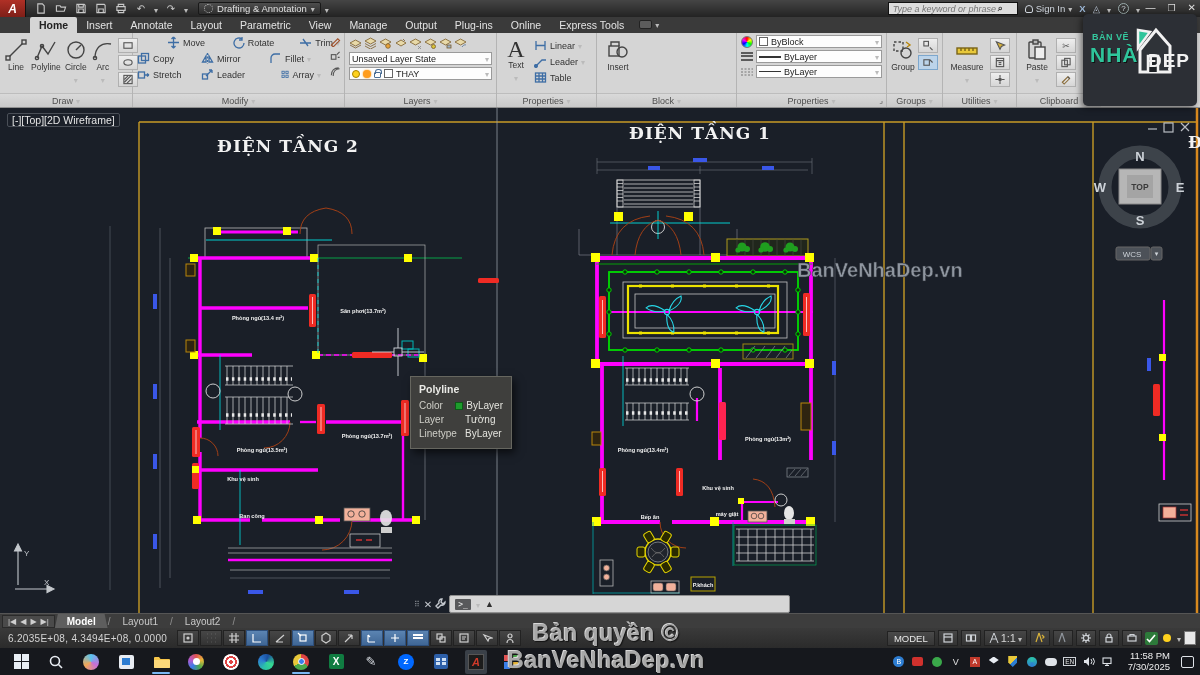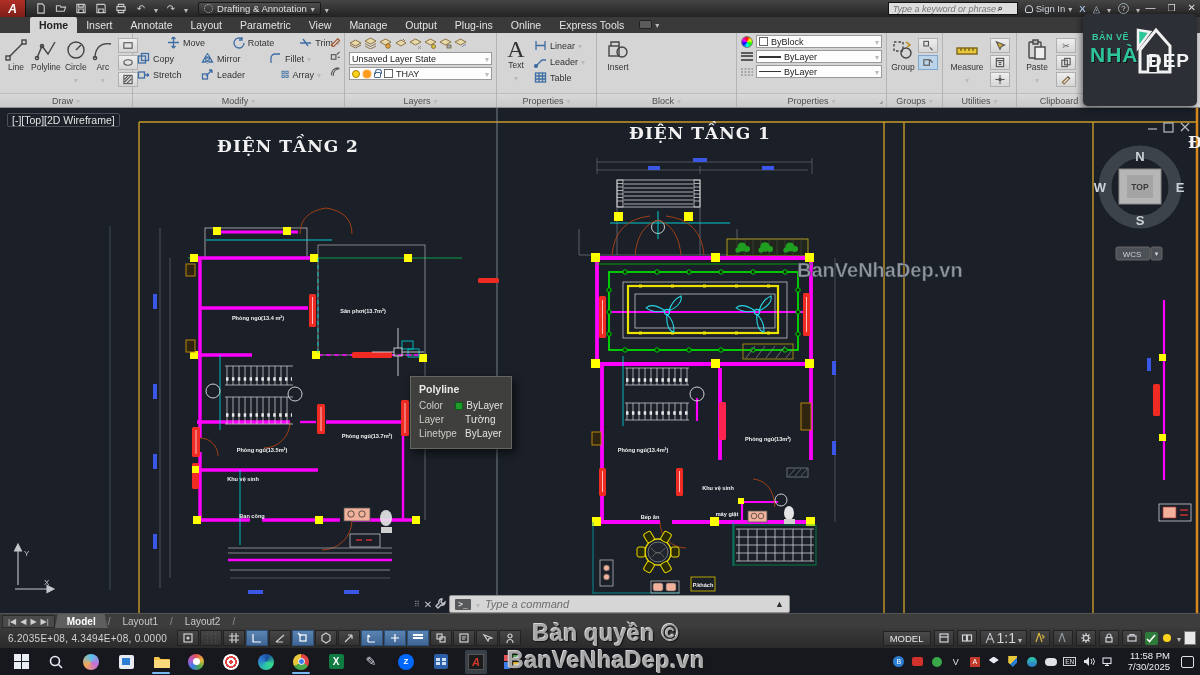--- a/index.html
+++ b/index.html
@@ -105,21 +105,21 @@
   .coords{font-size:10px;padding:0 10px 0 8px;letter-spacing:.3px;}
   .sbgroup{display:flex;gap:1px;}
   .sb{width:22px;height:16px;background:linear-gradient(#464646,#333);border:1px solid #222;display:flex;align-items:center;justify-content:center;}
   .sb svg{width:12px;height:12px;stroke:#cfcfcf;fill:none;stroke-width:1.2;}
   .sb.on{background:linear-gradient(#5b84b2,#3f6695);border-color:#2d4f7c;}
   .sb.on svg{stroke:#fff;}
   .sb-right{margin-left:auto;display:flex;align-items:center;gap:3px;padding-right:4px;}
   .model-btn{border:1px solid #222;background:linear-gradient(#4a4a4a,#363636);font-size:9.5px;padding:1px 6px;color:#e8e8e8;}
   .sbr{width:20px;height:16px;border:1px solid #222;background:linear-gradient(#464646,#333);display:flex;align-items:center;justify-content:center;}
   .sbr svg{width:12px;height:12px;stroke:#cfd3d8;fill:none;stroke-width:1.2;}
-  .scale-btn{display:flex;align-items:center;gap:2px;border:1px solid #222;background:linear-gradient(#464646,#333);height:16px;padding:0 4px;font-size:14px;}
+  .scale-btn{display:flex;align-items:center;gap:2px;border:1px solid #222;background:linear-gradient(#464646,#333);height:16px;padding:0 4px;font-size:11px;}
   .tray-dot{width:13px;height:13px;border-radius:2px;display:flex;align-items:center;justify-content:center;font-size:8px;font-weight:bold;color:#fff;}
   .cleanscreen{width:12px;height:14px;background:#e8e8e8;border:1px solid #777;}
   .status-watermark{position:absolute;left:438px;top:620px;width:336px;text-align:center;font-size:23px;font-weight:bold;color:#a8a8a8;text-shadow:1px 1px 1px #141414,-1px -1px 0 #d8d8d8;z-index:45;pointer-events:none;letter-spacing:.5px;}
 
   
   .taskbar{position:absolute;left:0;top:648px;width:1200px;height:27px;background:#16181d;display:flex;align-items:center;}
   .tb-icons{display:flex;align-items:center;gap:13px;padding-left:10px;}
   .ti{width:22px;height:24px;display:flex;align-items:center;justify-content:center;position:relative;}
   .ti.active::after{content:"";position:absolute;left:2px;bottom:0;width:18px;height:2px;background:#79b8f3;border-radius:1px;}
   .ti.acad-active{background:#3a4048;border-radius:2px;}
@@ -1049,21 +1049,20 @@
 
 <div class="cmdbar">
   <span class="cmd-grip">⠿</span>
   <span class="cmd-x">✕</span>
   <span class="cmd-wrench"><svg viewBox="0 0 11 11">
           <path d="M7 1a3 3 0 0 0-3 4L1 8l2 2 3-3a3 3 0 0 0 4-3L8 6 6 4z"></path>
         </svg></span>
   <div class="cmd-input">
     <span class="cmd-prompt">&gt;_</span>
     <span class="caret"></span>
-    <span class="cmd-text">Type a command</span>
     <span class="cmd-up">▲</span>
   </div>
 </div>
 </div>
 
 <div class="tabs2">
   <div class="t2nav">
       <span>|◀</span>
       <span>◀</span>
       <span>▶</span>

